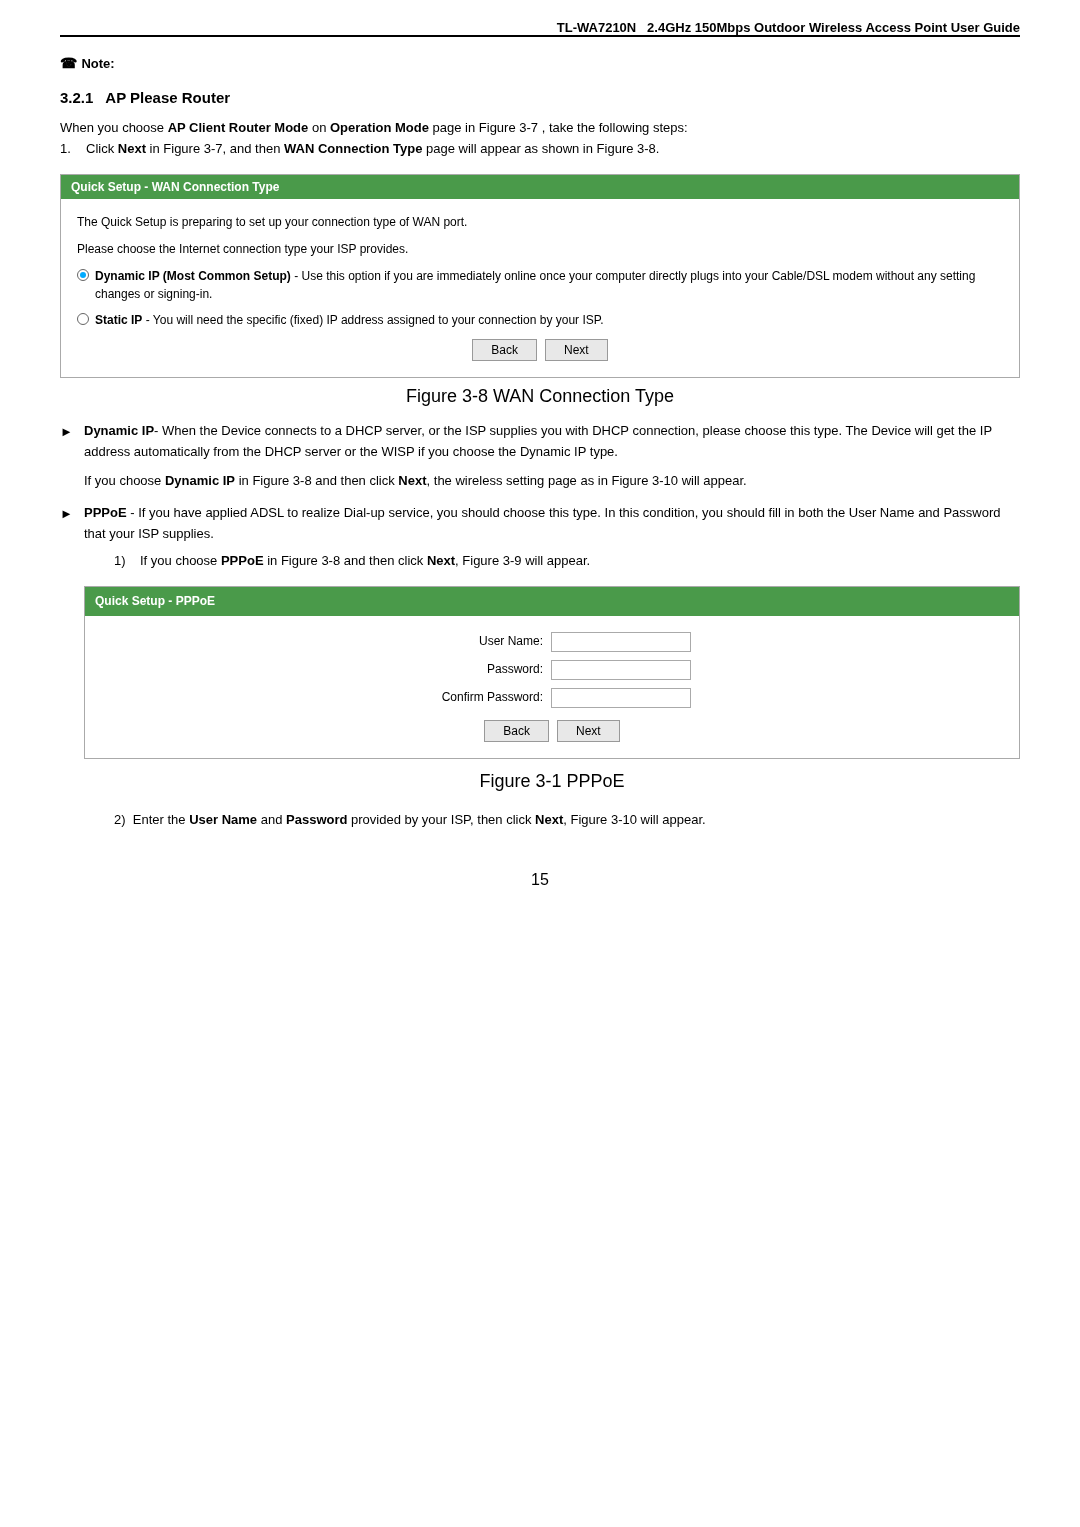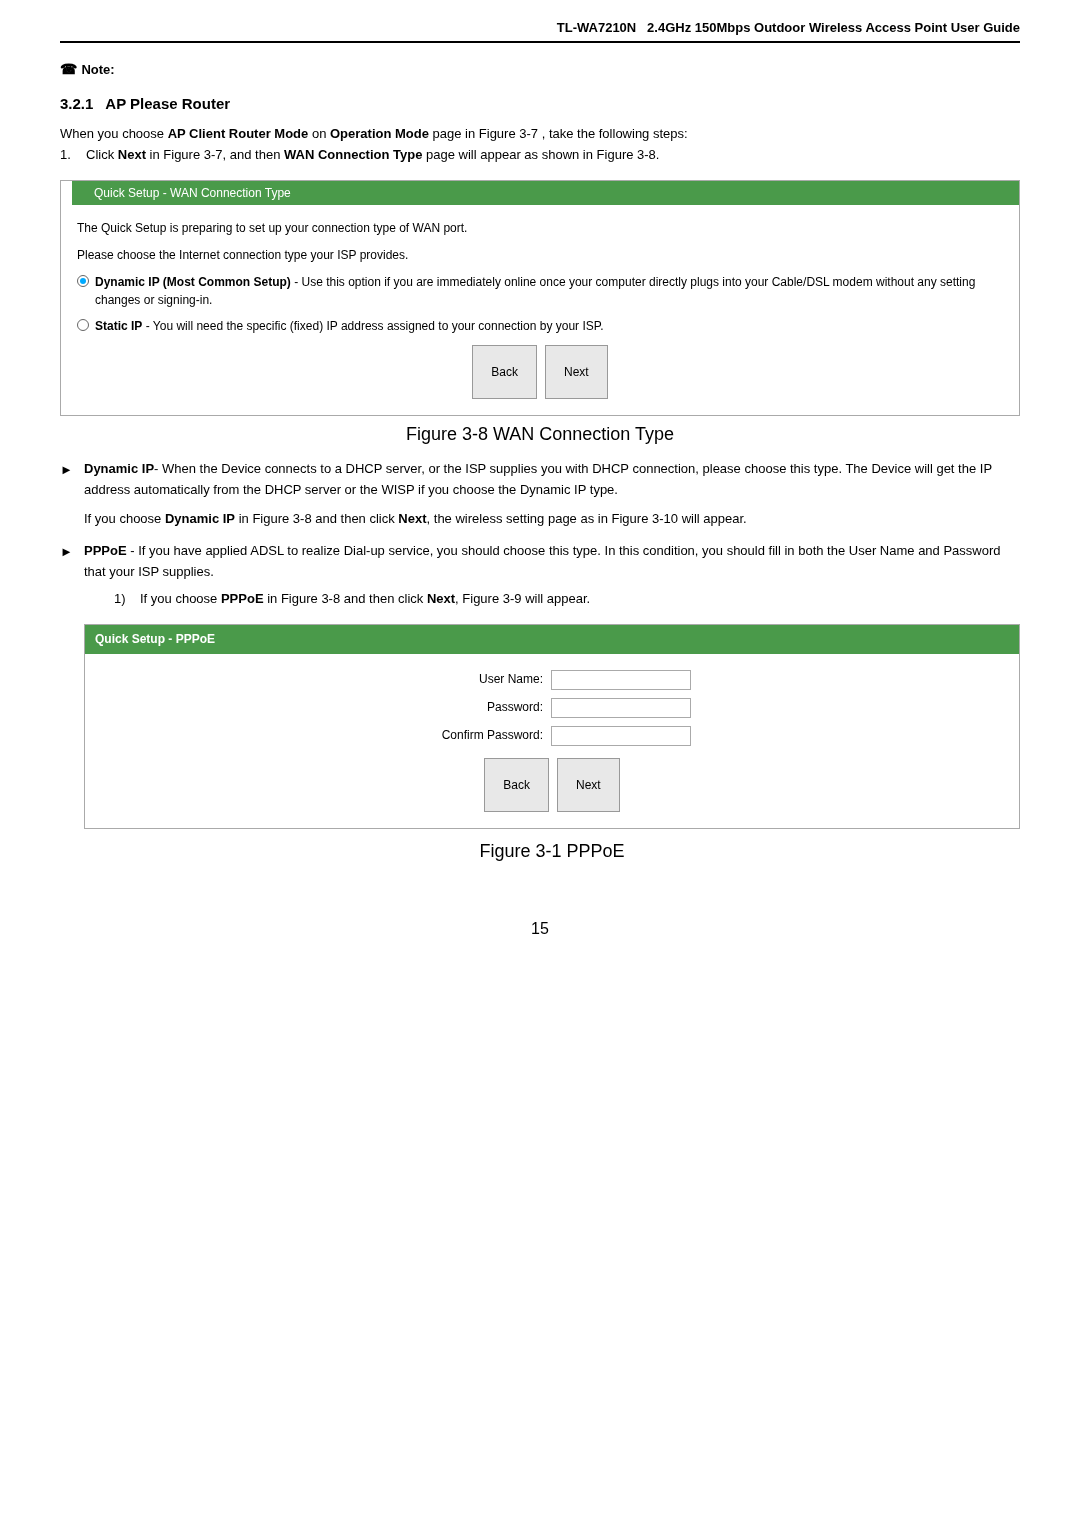--- a/index.html
+++ b/index.html
@@ -16,21 +16,20 @@
       width: 1080px;
       min-height: 1527px;
       background: #fff;
       padding: 20px 60px 40px 60px;
     }
     .header-bar {
       display: flex;
       justify-content: flex-end;
       align-items: center;
       border-bottom: 2px solid #000;
-      padding-bottom: 6px;
       margin-bottom: 18px;
     }
     .header-title {
       font-size: 13px;
       font-weight: bold;
     }
     .header-model {
       font-weight: bold;
     }
     .note-section {
@@ -114,23 +113,22 @@
     
     .setup-box {
       border: 1px solid #aaa;
       margin: 14px 0 8px 0;
       background: #fff;
     }
     .setup-box-header {
       background: #4a9a4a;
       color: #fff;
       font-size: 12px;
-      font-weight: normal;
-      padding: 5px 22px;
-      margin-left: 11px;
+      font-weight: bold;
+      padding: 5px 10px;
     }
     .setup-box-body {
       padding: 14px 16px 10px 16px;
       font-size: 12px;
       line-height: 1.6;
     }
     .setup-box-intro {
       margin-bottom: 8px;
       color: #000;
     }
@@ -167,21 +165,21 @@
     .setup-box-buttons {
       display: flex;
       justify-content: center;
       gap: 8px;
       margin-top: 10px;
       padding-bottom: 6px;
     }
     .btn {
       background: #e8e8e8;
       border: 1px solid #999;
-      padding: 19px 18px;
+      padding: 3px 18px;
       font-size: 12px;
       cursor: pointer;
       color: #000;
     }
     .figure-caption {
       text-align: center;
       font-size: 18px;
       margin: 6px 0 14px 0;
     }
     
@@ -343,20 +341,23 @@
             </div>
             <div class="pppoe-buttons">
               <button class="btn">Back</button>
               <button class="btn">Next</button>
             </div>
           </div>
         </div>
 
         <div class="figure-caption">Figure 3-1 PPPoE</div>
 
+        <div style="padding-left:30px; font-size:13px; line-height:1.6;">
+          2)&nbsp;&nbsp;Enter the <b>User Name</b> and <b>Password</b> provided by your ISP, then click <b>Next</b>, Figure 3-10 will appear.
+        </div>
 
       </div>
     </li>
   </ul>
 
   <div class="page-number">15</div>
 
 </div>
 
 </body></html>

